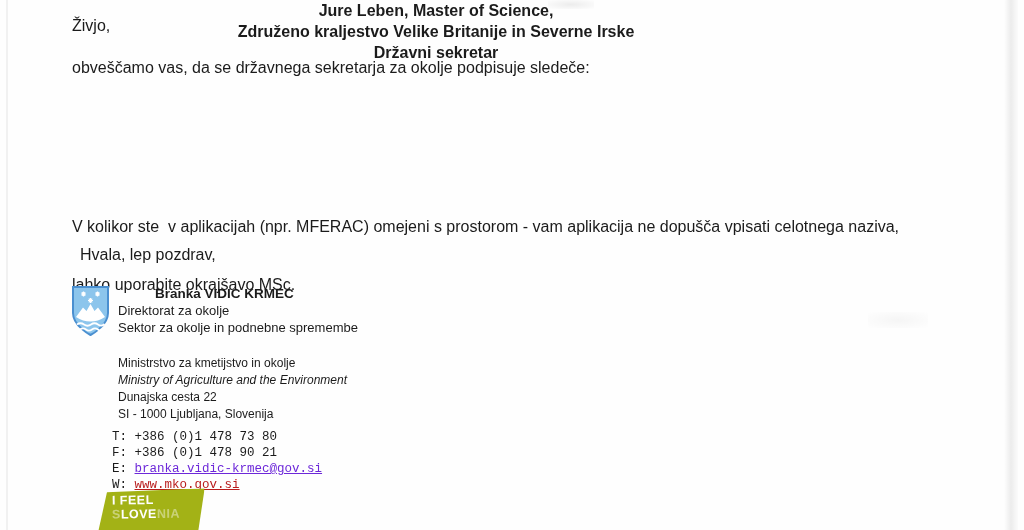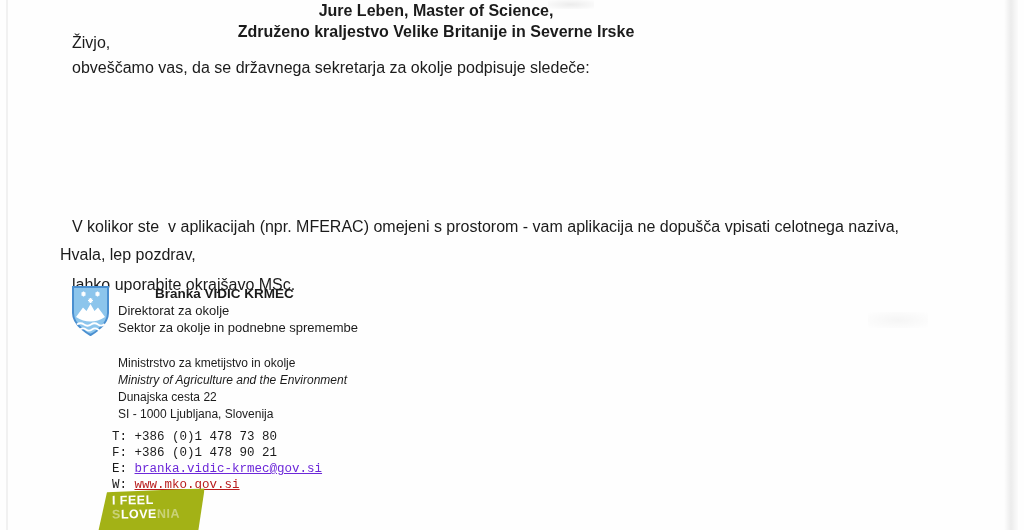--- a/index.html
+++ b/index.html
@@ -24,30 +24,30 @@
   .smudge-top {
     position: absolute; left: 548px; top: 0; width: 46px; height: 9px;
     background: radial-gradient(ellipse at center, rgba(0,0,0,0.07), rgba(0,0,0,0));
   }
   .smudge-right {
     position: absolute; left: 868px; top: 312px; width: 60px; height: 16px;
     background: radial-gradient(ellipse at center, rgba(0,0,0,0.035), rgba(0,0,0,0));
   }
 
   .txt { position: absolute; font-size: 16px; white-space: pre-wrap; }
-  .greeting { left: 72px; top: 34px; }
+  .greeting { left: 72px; top: 17px; }
   .intro { left: 72px; top: 59px; }
 
   .headline { left: 72px; top: 95px; width: 872px; text-align: center; font-weight: bold; }
   .headline .hl-line { line-height: 21px; font-size: 16px; white-space: pre-wrap; }
 
   .note { left: 72px; top: 180px; }
   .note .note-line { line-height: 22px; font-size: 16px; white-space: pre-wrap; }
 
-  .closing { left: 60px; top: 246px; text-align: right; }
+  .closing { left: 80px; top: 246px; text-align: right; }
 
   
   .coat { position: absolute; left: 70px; top: 284px; width: 41px; height: 54px; }
 
   .sig-head { position: absolute; left: 118px; top: 285px; font-size: 13px; }
   .sig-head .sig-name { font-weight: bold; font-size: 13.5px; line-height: 17px; padding-left: 37px; }
   .sig-head .sig-line { line-height: 17px; }
 
   .sig-ministry { position: absolute; left: 118px; top: 355px; font-size: 12px; }
   .sig-ministry .sig-line { line-height: 17px; }
@@ -87,20 +87,21 @@
   <div class="smudge-top"></div>
   <div class="smudge-right"></div>
 
   <div class="txt greeting">Živjo,</div>
 
   <div class="txt intro">obveščamo vas, da se državnega sekretarja za okolje podpisuje sledeče:</div>
 
   <div class="headline">
     <div class="hl-line">Jure Leben, Master of Science,</div>
     <div class="hl-line">Združeno kraljestvo Velike Britanije in Severne Irske</div>
+    <div class="hl-line">Državni sekretar</div>
   </div>
 
   <div class="txt note">
     <div class="note-line">V kolikor ste  v aplikacijah (npr. MFERAC) omejeni s prostorom - vam aplikacija ne dopušča vpisati celotnega naziva,</div>
     <div class="note-line">lahko uporabite okrajšavo MSc.</div>
   </div>
 
   <div class="txt closing">Hvala, lep pozdrav,</div>
 
   <svg class="coat" viewBox="0 0 41 54">

